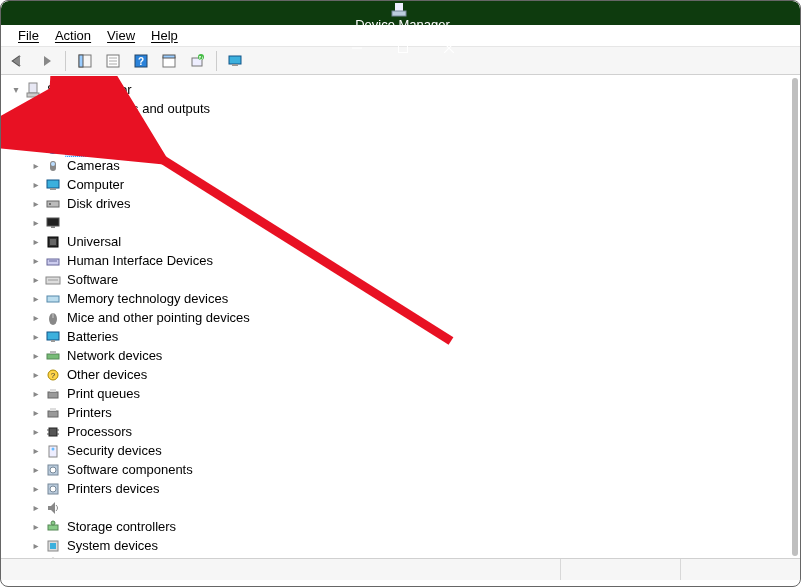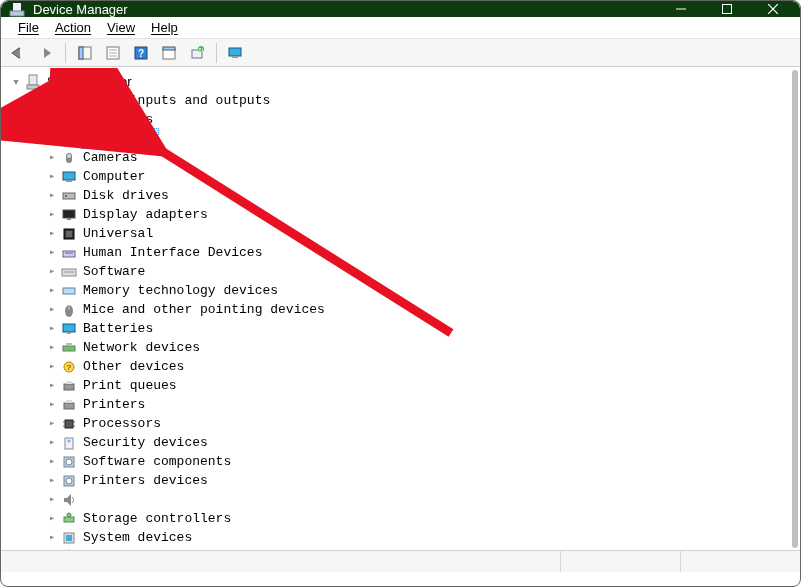--- a/index.html
+++ b/index.html
@@ -10,27 +10,28 @@
     background: #fff;
     width: 801px;
     height: 587px;
     overflow: hidden;
     border: 1px solid #666;
     border-radius: 8px;
     position: relative;
   }
   
   .titlebar {
-    height: 16px;
+    height: 24px;
     background: #0e3b0e;
     color: #fff;
     display: flex;
     align-items: center;
     padding: 0 4px 0 8px;
     border-radius: 8px 8px 0 0;
+    flex-direction: column;
   }
   .titlebar .app-icon {
     width: 16px; height: 16px;
     margin-right: 8px;
     display: inline-flex;
     align-items: center; justify-content: center;
   }
   .titlebar .title {
     flex: 1;
     font-size: 13px;
@@ -110,21 +111,21 @@
   .node .label {
     padding: 0 2px;
   }
   .node.selected .label {
     border: 1px dotted #3399ff;
     background: #cde8ff;
     border-radius: 1px;
     padding: 0 3px;
   }
   .node.root { margin-left: 0; }
-  .node.child { margin-left: 36px; font-family: Liberation Mono, monospace; }
+  .node.child { margin-left: 20px; }
   .node.cut { opacity: 0.55; }
   
   .vscroll {
     position: absolute;
     right: 2px; top: 2px; bottom: 2px;
     width: 6px;
     background: #bfbfbf;
     border-radius: 3px;
   }
   
@@ -314,21 +315,20 @@
         <span class="label">Disk drives</span>
       </div>
       <div class="node child">
         <span class="expander">▸</span>
         <span class="icon">
           <svg width="16" height="16">
             <rect x="2" y="3" width="12" height="8" fill="#222" stroke="#555"></rect>
             <rect x="6" y="11" width="4" height="2" fill="#888"></rect>
           </svg>
         </span>
-        <span class="label">Display adapters</span>
       </div>
       <div class="node child">
         <span class="expander">▸</span>
         <span class="icon">
           <svg width="16" height="16">
             <rect x="3" y="3" width="10" height="10" fill="#333" stroke="#000"></rect>
             <rect x="5" y="5" width="6" height="6" fill="#666"></rect>
           </svg>
         </span>
         <span class="label">Universal</span>

